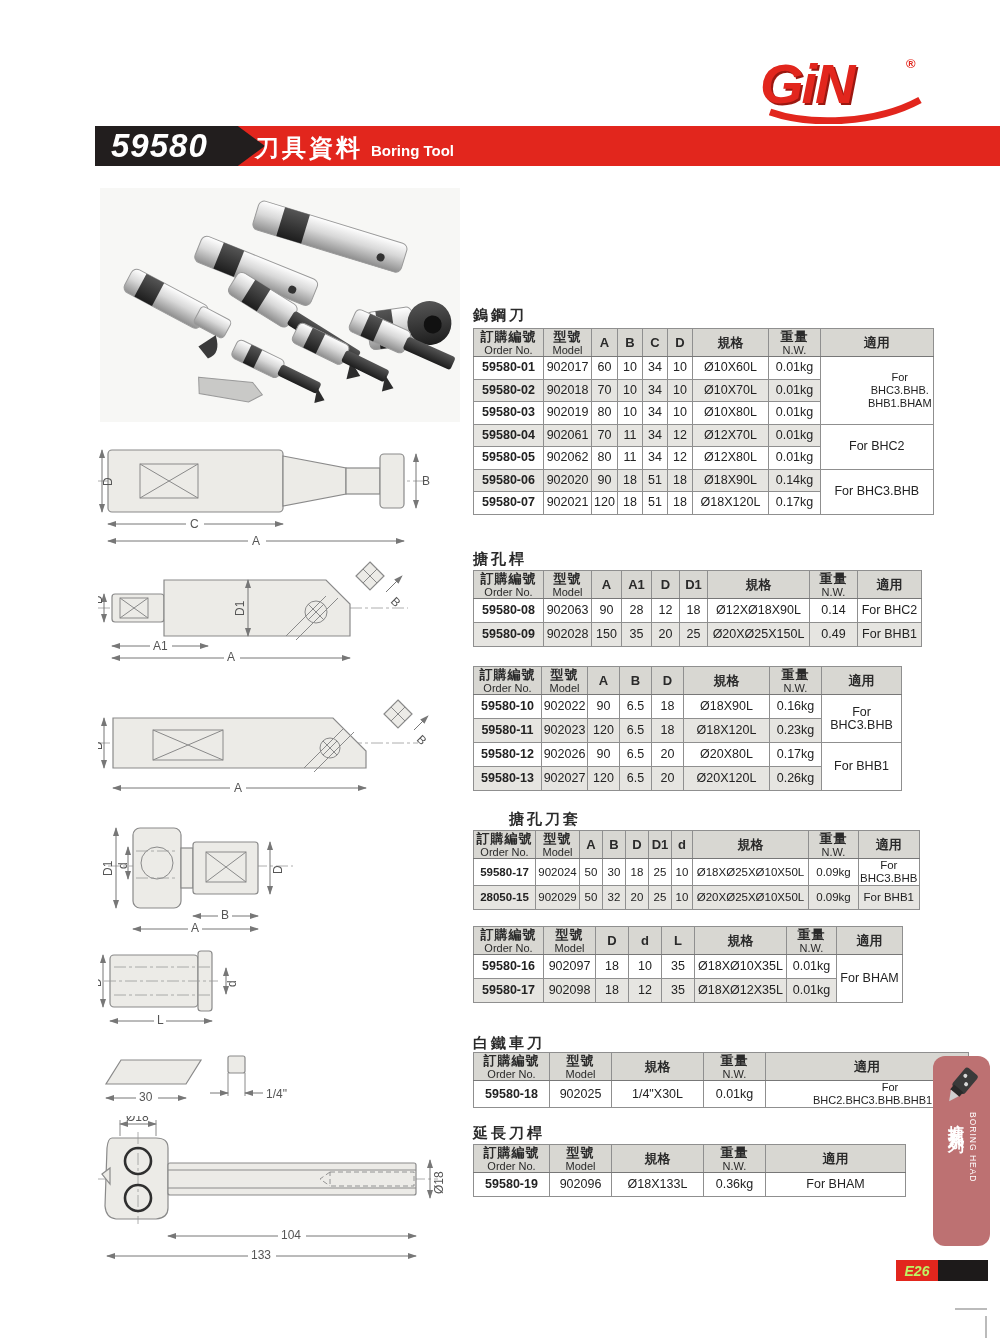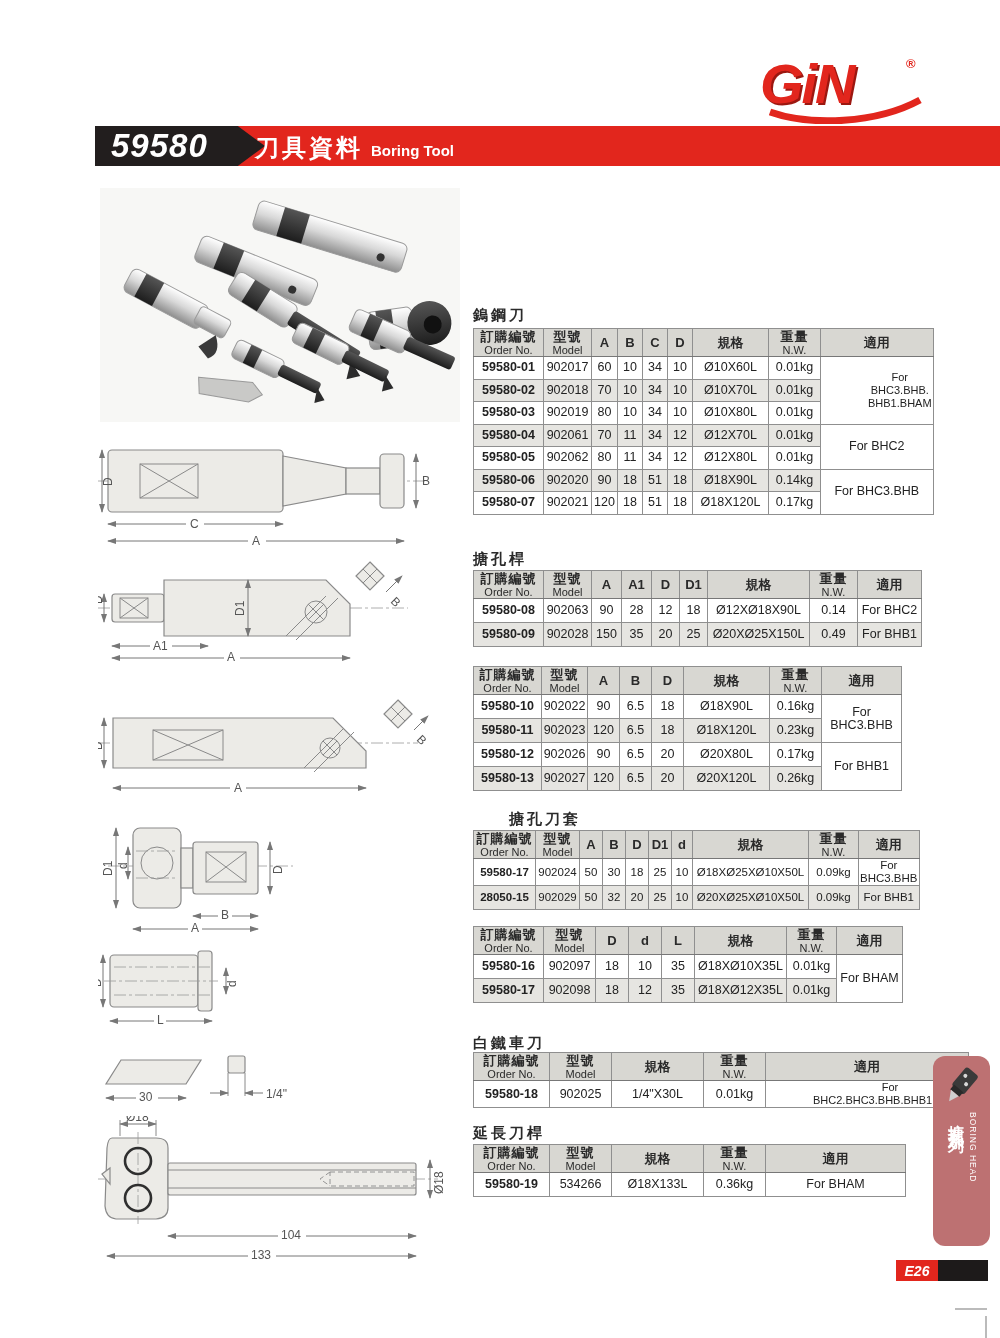--- a/index.html
+++ b/index.html
@@ -46,21 +46,21 @@
 
   
   .sidetab{position:absolute;left:933px;top:1056px;width:57px;height:190px;background:#bd7172;border-radius:12px;
            display:flex;flex-direction:column;align-items:center;padding-top:8px;box-sizing:border-box;}
   .sidetab .vtxt{display:flex;flex-direction:row;margin-top:4px;}
   .vzh{writing-mode:vertical-rl;color:#fff;font-size:16px;font-weight:bold;letter-spacing:4px;}
   .ven{writing-mode:vertical-rl;color:#fff;font-size:8.5px;letter-spacing:1px;margin-left:2px;}
 
   
   .badge{position:absolute;left:896px;top:1260px;display:flex;}
-  .badge .red{background:#e2261d;color:#ffffff;font-weight:bold;font-size:14px;width:42px;height:21px;
+  .badge .red{background:#e2261d;color:#bef264;font-weight:bold;font-size:14px;width:42px;height:21px;
               display:flex;align-items:center;justify-content:center;font-style:italic;}
   .badge .blk{background:#1d1a1a;width:50px;height:21px;}
   .cropmark1{position:absolute;left:955px;top:1308px;width:32px;height:2px;background:#bbb;}
   .cropmark2{position:absolute;left:985px;top:1316px;width:2px;height:22px;background:#bbb;}
 </style>
 </head>
 <body>
 
 <div id="page">
 
@@ -858,21 +858,21 @@
               <div class="he">N.W.</div>
             </th>
             <th>
               <div class="hl">適用</div>
             </th>
           </tr>
         </thead>
         <tbody>
           <tr class="">
             <td class="ord">59580-19</td>
-            <td class="">534266</td>
+            <td class="">902096</td>
             <td class="">Ø18X133L</td>
             <td class="">0.36kg</td>
             <td class="">For BHAM</td>
           </tr>
         </tbody>
       </table>
     </div>
 
   <div class="sidetab">
     <svg width="38" height="44" viewBox="0 0 38 44">

